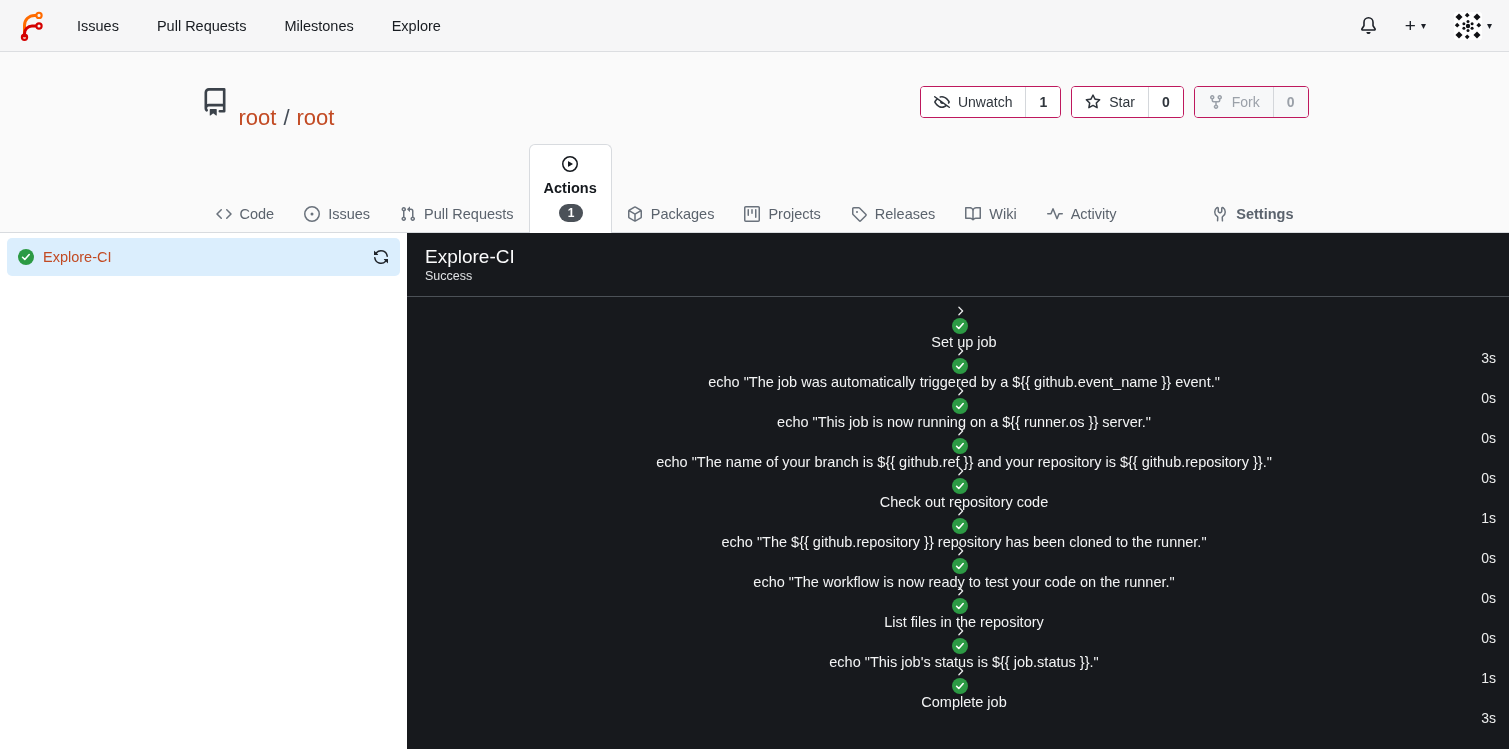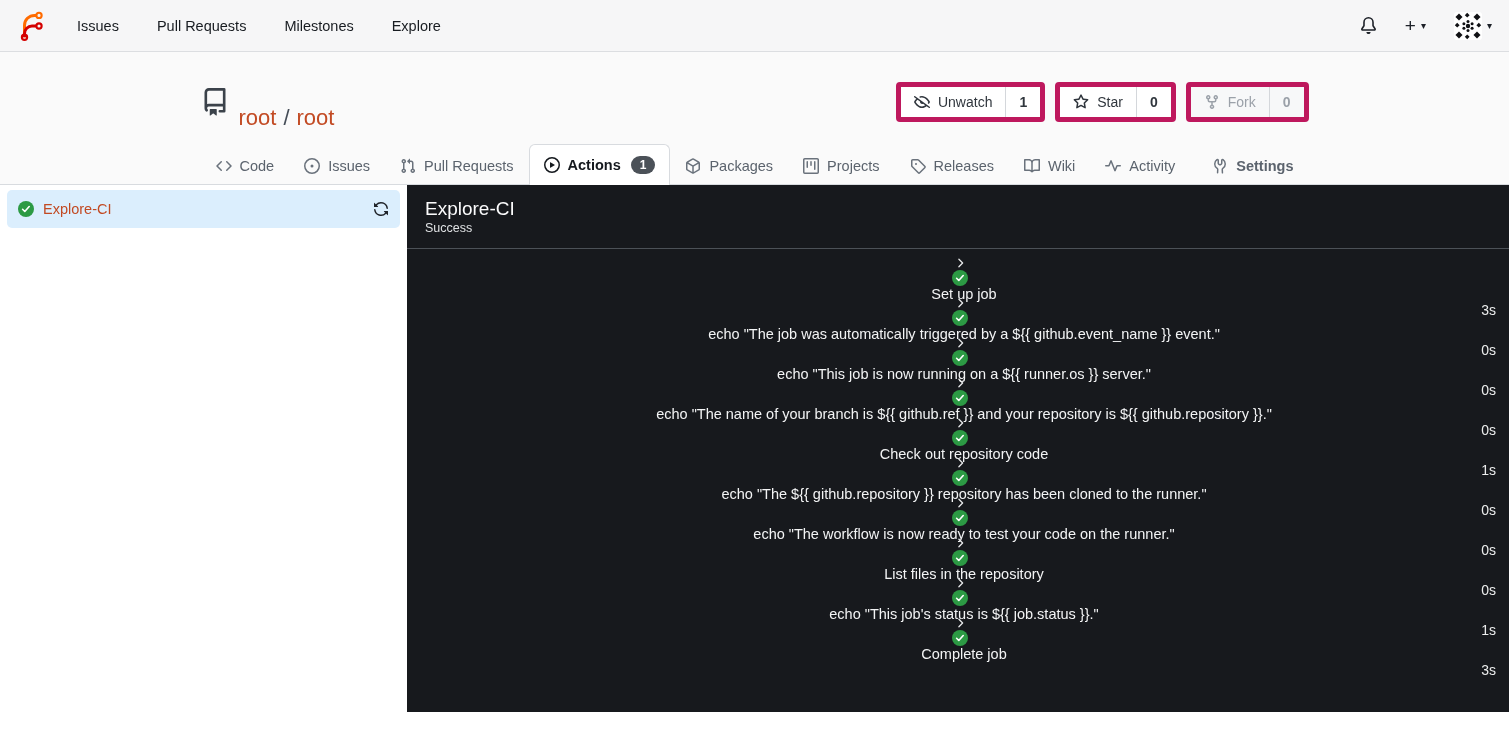--- a/index.html
+++ b/index.html
@@ -26,35 +26,35 @@
 
   
   .repo-header { background:#fafafa; border-bottom:1px solid #d8dbdf; }
   .container { width:1140px; margin:0 auto; padding:0 16px; }
   .repo-title-row { display:flex; align-items:center; padding-top:20px; }
   .repo-icon { color:#3b424a; margin-right:10px; }
   .repo-title { font-size:22px; display:flex; align-items:baseline; gap:7px;margin-top:33px; }
   .repo-link { color:var(--accent); text-decoration:none; cursor:pointer; }
   .repo-sep { color:#454d57; }
   .repo-actions { margin-left:auto; display:flex; gap:10px; }
-  .btn-group { display:flex; border:5px solid #be185d; border-radius:4px; overflow:hidden; background:#fff; }
+  .btn-group { display:flex; border:1px solid #be185d; border-radius:4px; overflow:hidden; background:#fff; }
   .btn-main { display:flex; align-items:center; gap:8px; padding:7px 13px; font-size:14px; color:#30363d; cursor:pointer; background:#fff; }
   .btn-count { border-left:1px solid #d4d7db; padding:7px 13px; font-size:14px; color:#30363d; font-weight:600; cursor:pointer; background:#fff; }
   .btn-group.disabled .btn-main, .btn-group.disabled .btn-count { color:#9ba1a9; cursor:default; background:#f7f8f9; }
 
   
   .tabs-row { display:flex; align-items:flex-end; margin-top:12px; position:relative; top:1px; }
   .tab {
     display:flex; align-items:center; gap:8px; padding:11px 14px;
     font-size:14.5px; color:#5b636d; cursor:pointer; border:1px solid transparent;
     border-bottom:none; border-radius:6px 6px 0 0;
   }
   .tab svg { color:#6a727c; }
   .tab.active {
-    background:#fff; border-color:#d8dbdf; color:#15191e; font-weight:700;
+    background:#fff; border-color:#d8dbdf; color:#15191e; font-weight:700;flex-direction:column;
   }
   .tab.active svg { color:#15191e; }
   .tab-badge {
     background:#4b5158; color:#fff; font-size:12px; font-weight:600;
     padding:2px 9px; border-radius:10px; margin-left:2px;
   }
   .tab-settings { margin-left:auto;font-weight:bold; }
 
   
   .run-title { font-size:19px; font-weight:400; color:#1d2126; padding:21px 16px 20px; background:#fff; }

